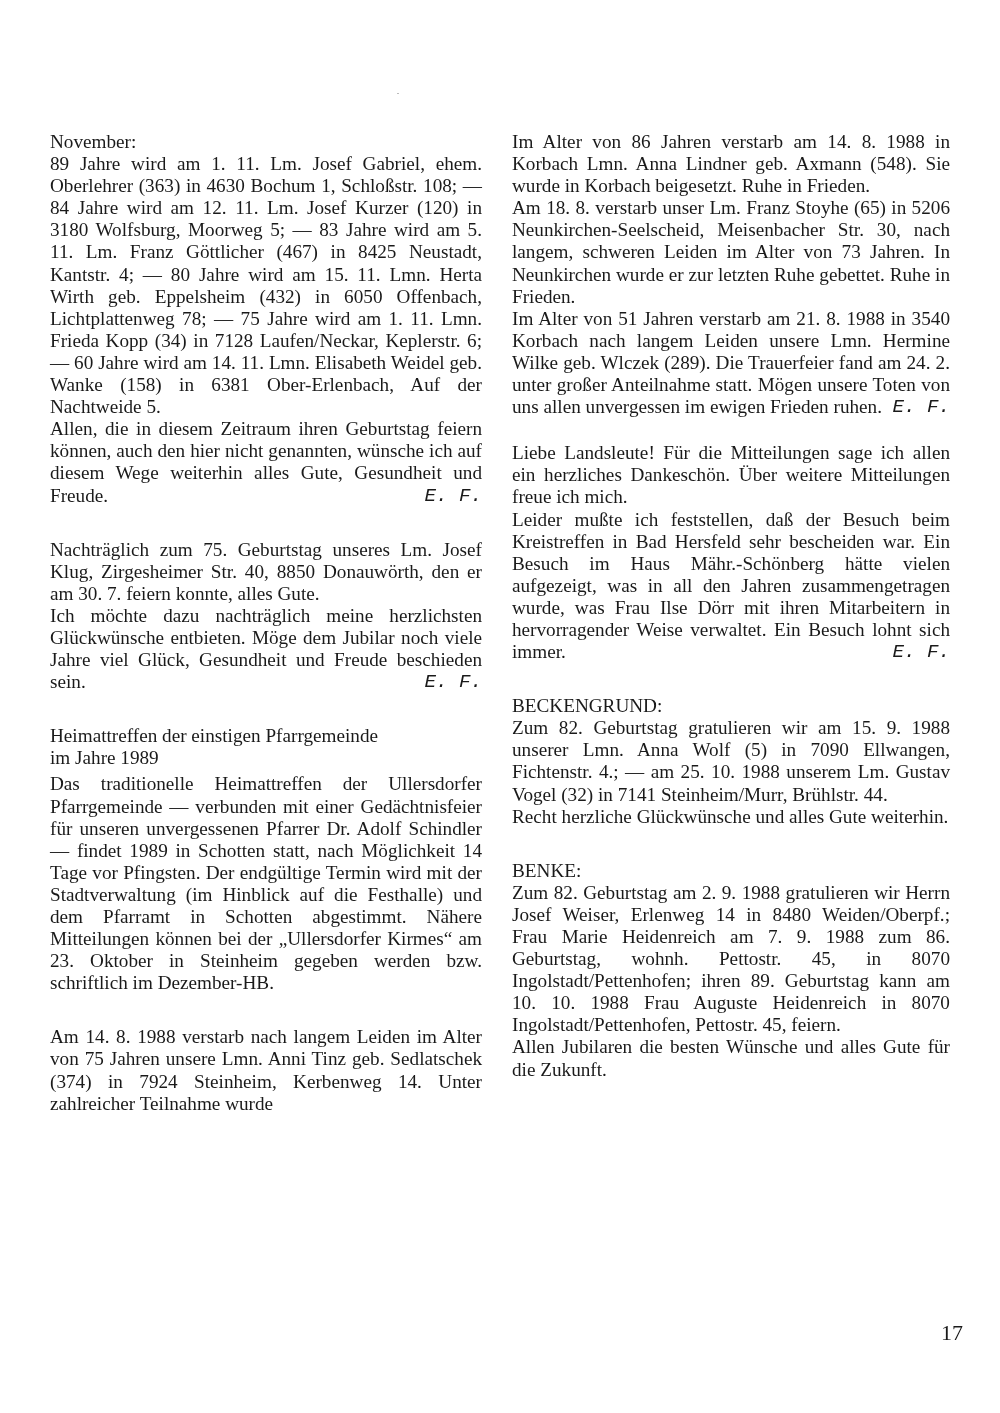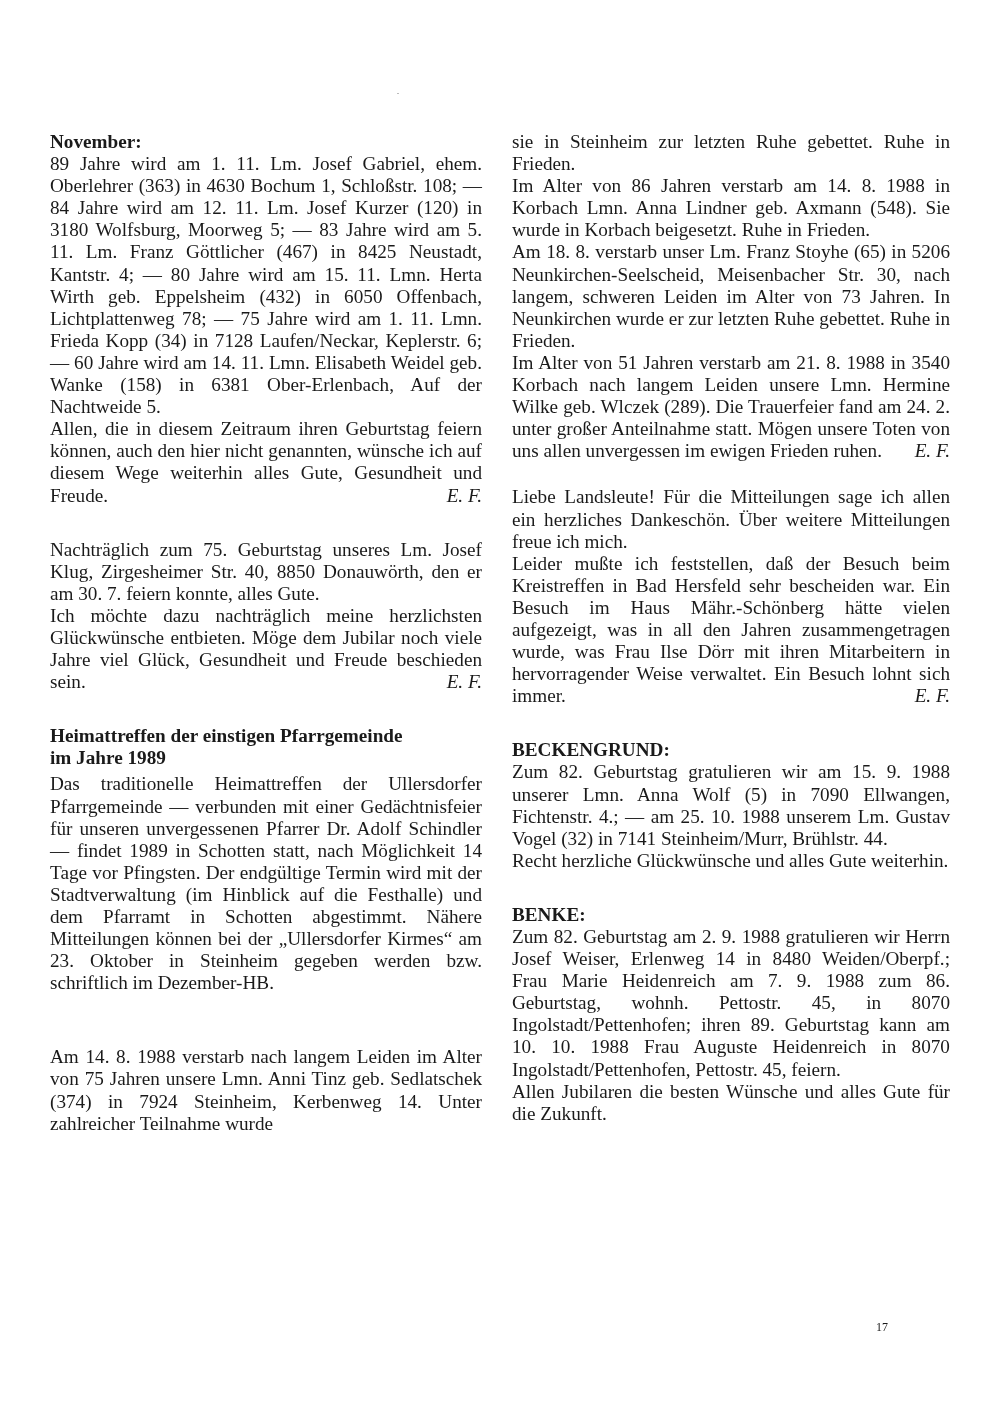--- a/index.html
+++ b/index.html
@@ -2,26 +2,26 @@
 <html><head>
 <meta charset="utf-8">
 <style>
   html, body { margin:0; padding:0; background:#ffffff; }
   body { width:1000px; height:1413px; position:relative; overflow:hidden;
          font-family:"Liberation Serif", "DejaVu Serif", serif; color:#1a1a1a; }
   .col { position:absolute; top:131px; font-size:19.2px; line-height:22.1px; text-align:justify; }
   .col-left { left:50px; width:432px; }
   .col-right { left:512px; width:438px; }
   .p { margin:0; hyphens:manual; }
-  .h { font-weight:bold; margin:0; text-align:left; }
+  .h { font-weight:normal; margin:0; text-align:left; }
   b { font-weight:normal; }
-  .sig { float:right; font-style:italic; }
+  .sig { float:right; font-style:italic;font-family:Liberation Mono, monospace; }
   .gap-lg { height:24px; }
   .gap-xl { height:32px; }
-  .page-num { position:absolute; left:876px; top:1320px; font-size:12px; }
+  .page-num { position:absolute; left:941px; top:1320px; font-size:22px; }
   .dot { position:absolute; left:397px; top:93px; width:2px; height:1px; background:#bbb; }
   .clearfix::after { content:""; display:block; clear:both; }
 </style>
 </head>
 <body>
 
 <div class="dot"></div>
 
 <div class="col col-left">
   <p class="h">November:</p>
@@ -36,25 +36,24 @@
     <span>Ich möchte dazu nachträglich meine herzlichsten Glückwünsche entbieten. Möge dem Jubilar noch viele Jahre viel Glück, Gesundheit und Freude beschieden sein.</span>
     <span class="sig">E. F.</span>
   </p>
   <div class="gap-xl"></div>
   <p class="h">
     <span>Heimattreffen der einstigen Pfarrgemeinde</span><br>
     <span>im Jahre 1989</span>
   </p>
   <p class="p" style="margin-top:4px">Das traditionelle Heimattreffen der Ullersdorfer Pfarrgemeinde — verbunden mit einer Gedächtnisfeier für unseren unvergessenen Pfarrer Dr. Adolf Schindler — findet 1989 in Schotten statt, nach Möglichkeit 14 Tage vor Pfingsten. Der endgültige Termin wird mit der Stadtverwaltung (im Hinblick auf die Festhalle) und dem Pfarramt in Schotten abgestimmt. Nähere Mitteilungen können bei der „Ullersdorfer Kirmes“ am 23. Oktober in Steinheim gegeben werden bzw. schriftlich im Dezember-HB.</p>
   <div class="gap-xl"></div>
-  <p class="p" style="margin-top:20px"><span>Am 14. 8. 1988 verstarb nach langem Leiden im Alter von 75 Jahren unsere Lmn. </span><b>Anni Tinz</b><span> geb. Sedlatschek (374) in 7924 Steinheim, Kerbenweg 14. Unter zahlreicher Teilnahme wurde</span></p>
+  <p class="p" style="margin-top:0"><span>Am 14. 8. 1988 verstarb nach langem Leiden im Alter von 75 Jahren unsere Lmn. </span><b>Anni Tinz</b><span> geb. Sedlatschek (374) in 7924 Steinheim, Kerbenweg 14. Unter zahlreicher Teilnahme wurde</span></p>
 </div>
 
 <div class="col col-right">
-  <p class="p">sie in Steinheim zur letzten Ruhe gebettet. Ruhe in Frieden.</p>
   <p class="p"><span>Im Alter von 86 Jahren verstarb am 14. 8. 1988 in Korbach Lmn. </span><b>Anna Lindner</b><span> geb. Axmann (548). Sie wurde in Korbach beigesetzt. Ruhe in Frieden.</span></p>
   <p class="p"><span>Am 18. 8. verstarb unser Lm. </span><b>Franz Stoyhe</b><span> (65) in 5206 Neunkirchen-Seelscheid, Meisenbacher Str. 30, nach langem, schweren Leiden im Alter von 73 Jahren. In Neunkirchen wurde er zur letzten Ruhe gebettet. Ruhe in Frieden.</span></p>
   <p class="p clearfix">
     <span><span>Im Alter von 51 Jahren verstarb am 21. 8. 1988 in 3540 Korbach nach langem Leiden unsere Lmn. </span><b>Hermine Wilke</b><span> geb. Wlczek (289). Die Trauerfeier fand am 24. 2. unter großer Anteilnahme statt. Mögen unsere Toten von uns allen unvergessen im ewigen Frieden ruhen.</span></span>
     <span class="sig">E. F.</span>
   </p>
   <div class="gap-lg"></div>
   <p class="p">Liebe Landsleute! Für die Mitteilungen sage ich allen ein herzliches Dankeschön. Über weitere Mitteilungen freue ich mich.</p>
   <p class="p clearfix">
     <span>Leider mußte ich feststellen, daß der Besuch beim Kreistreffen in Bad Hersfeld sehr bescheiden war. Ein Besuch im Haus Mähr.-Schönberg hätte vielen aufgezeigt, was in all den Jahren zusammengetragen wurde, was Frau Ilse Dörr mit ihren Mitarbeitern in hervorragender Weise verwaltet. Ein Besuch lohnt sich immer.</span>

